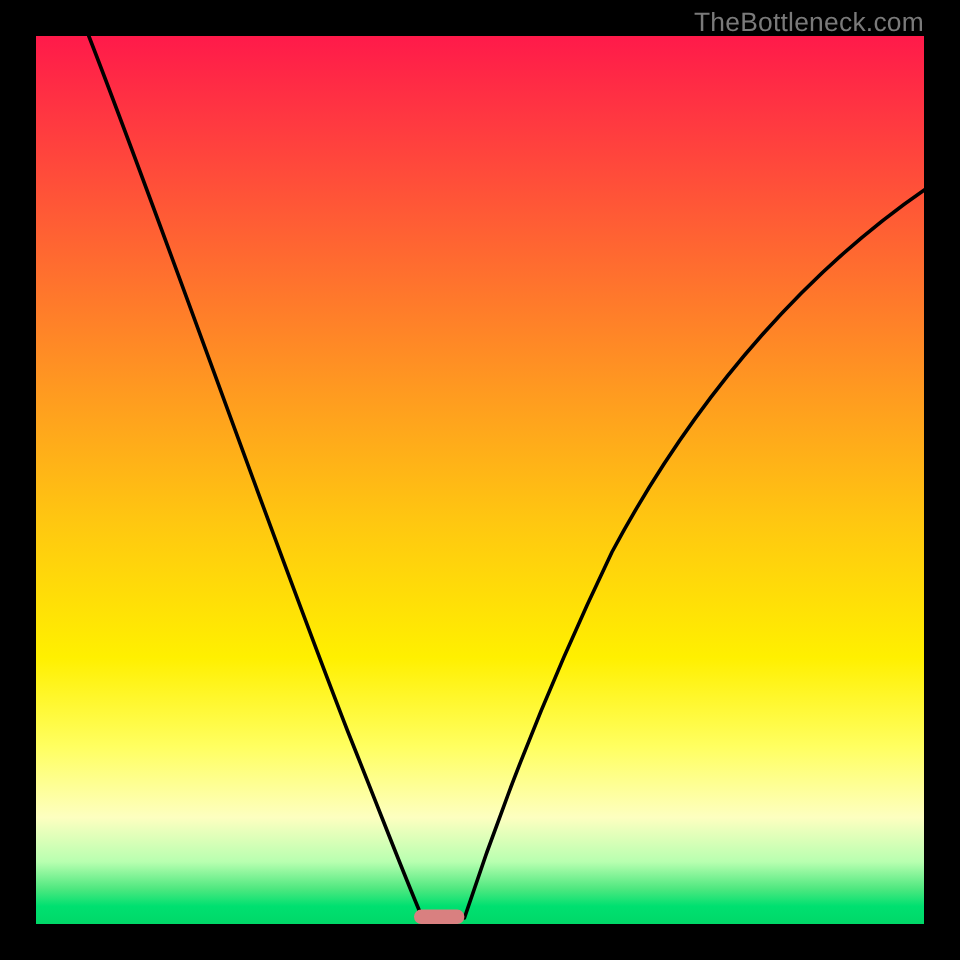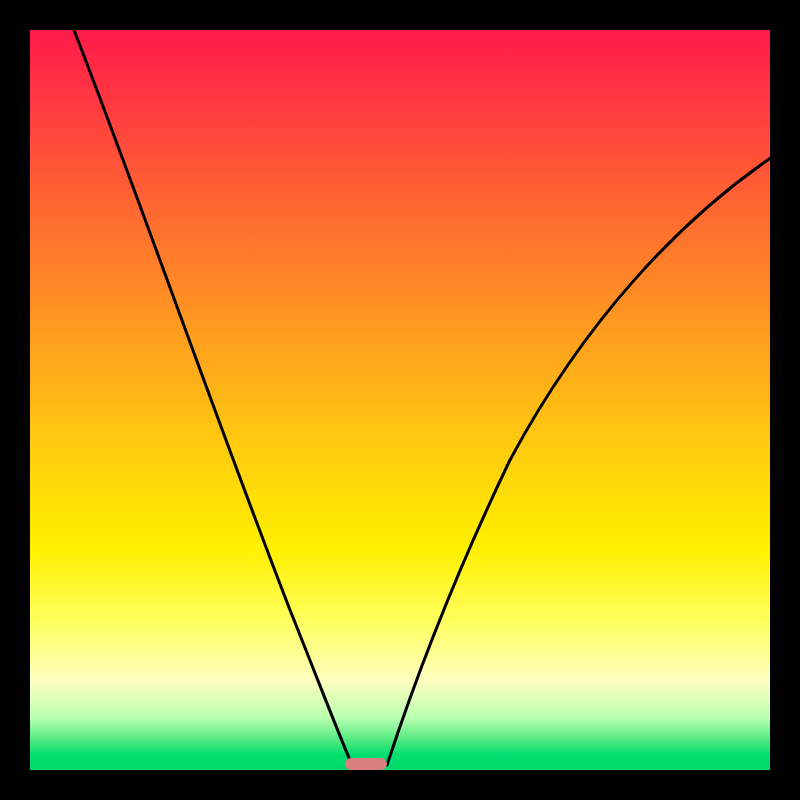--- a/index.html
+++ b/index.html
@@ -72,14 +72,15 @@
 
     <svg class="curve" viewBox="0 0 740 740" preserveAspectRatio="none">
       <path fill="none" stroke="#000" stroke-width="3" stroke-linecap="round" d="M 44,0 C 110,170 190,400 260,580 C 290,655 305,695 322,735"></path>
       <path fill="none" stroke="#000" stroke-width="3" stroke-linecap="round" d="M 357,735 C 380,665 420,555 480,430 C 555,290 650,190 742,127"></path>
     </svg>
 
     <div class="marker" id="marker" style="left: 315px; width: 42px; bottom: 0px;"></div>
 
   </div>
 
+  <div class="watermark">TheBottleneck.com</div>
 
 </div>
 
 </body></html>

